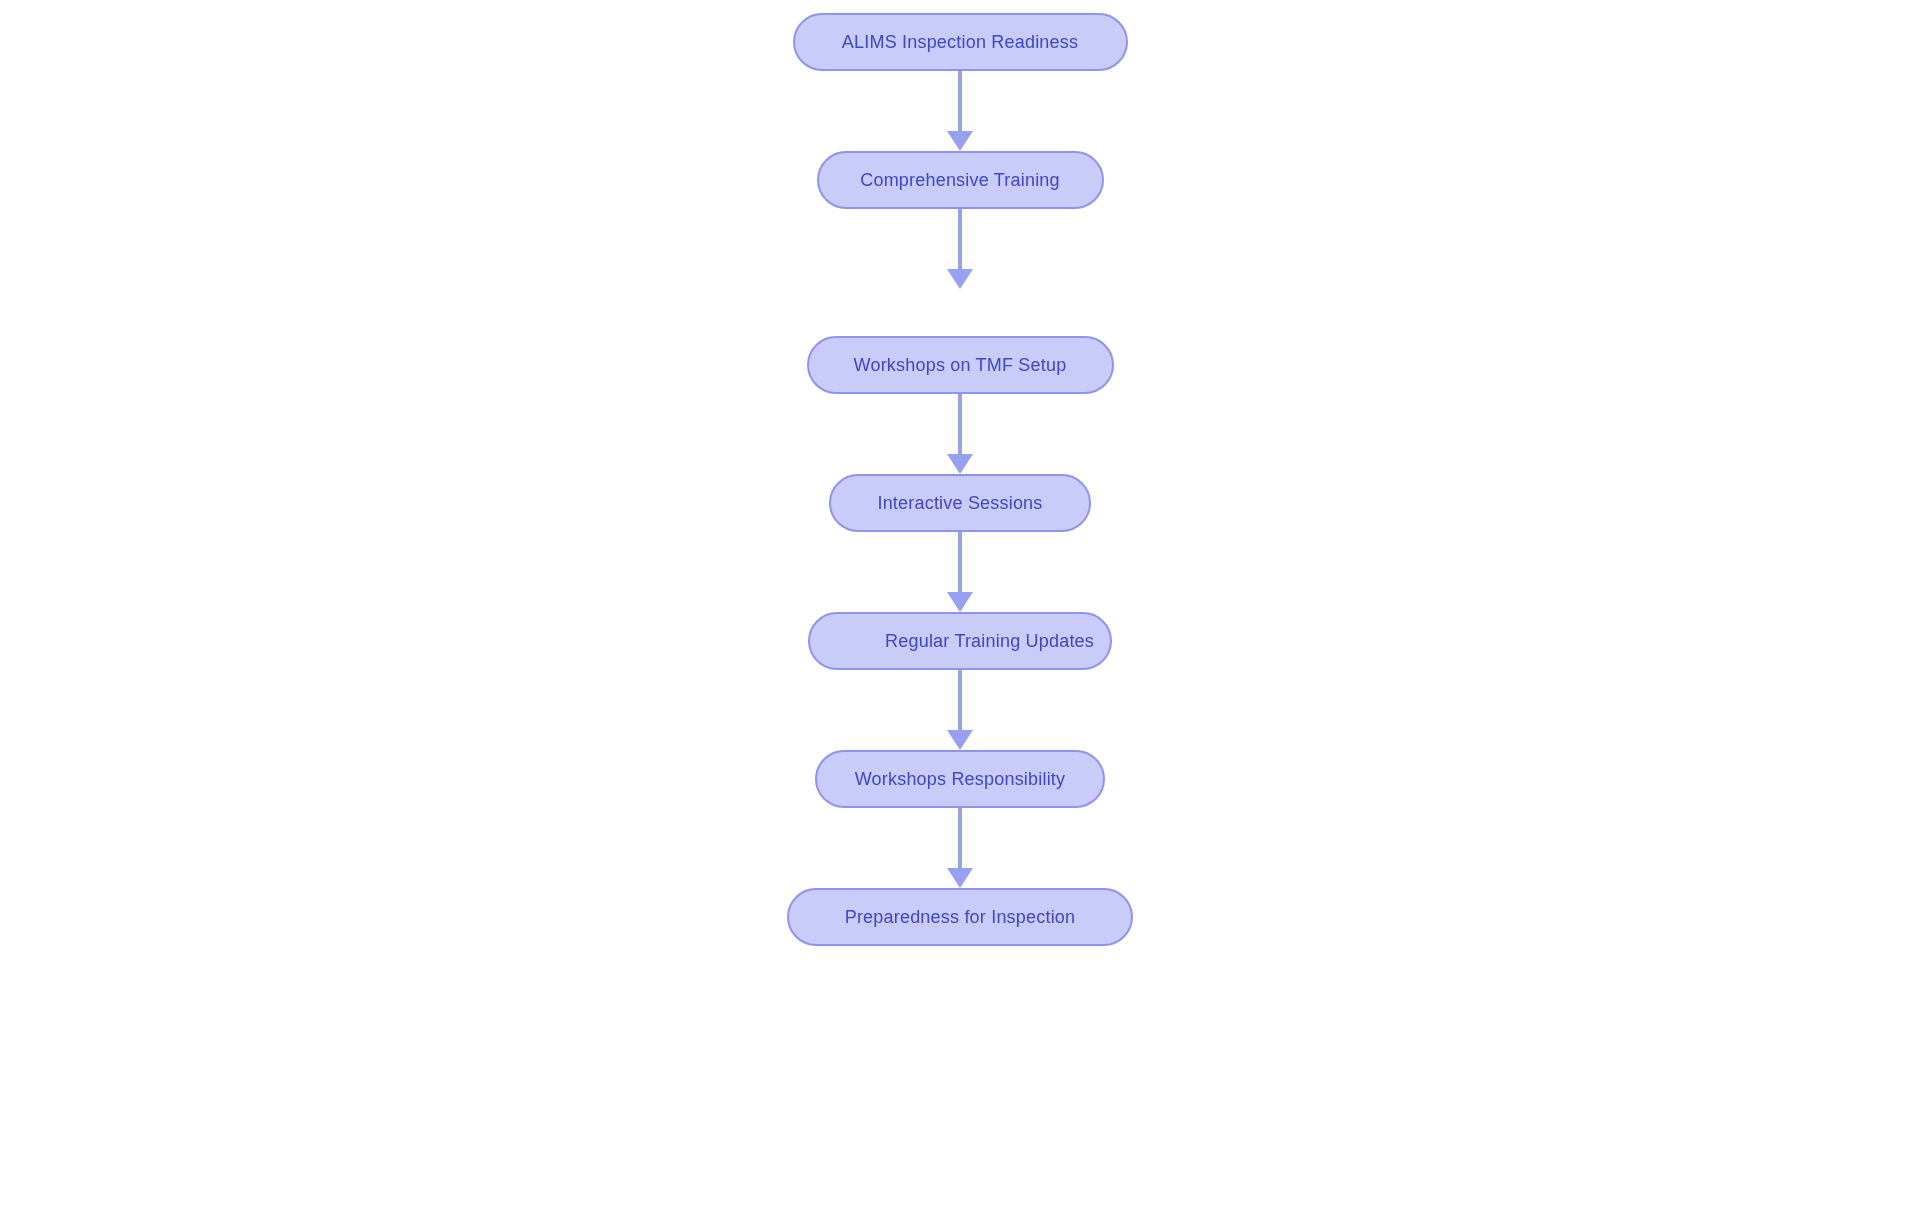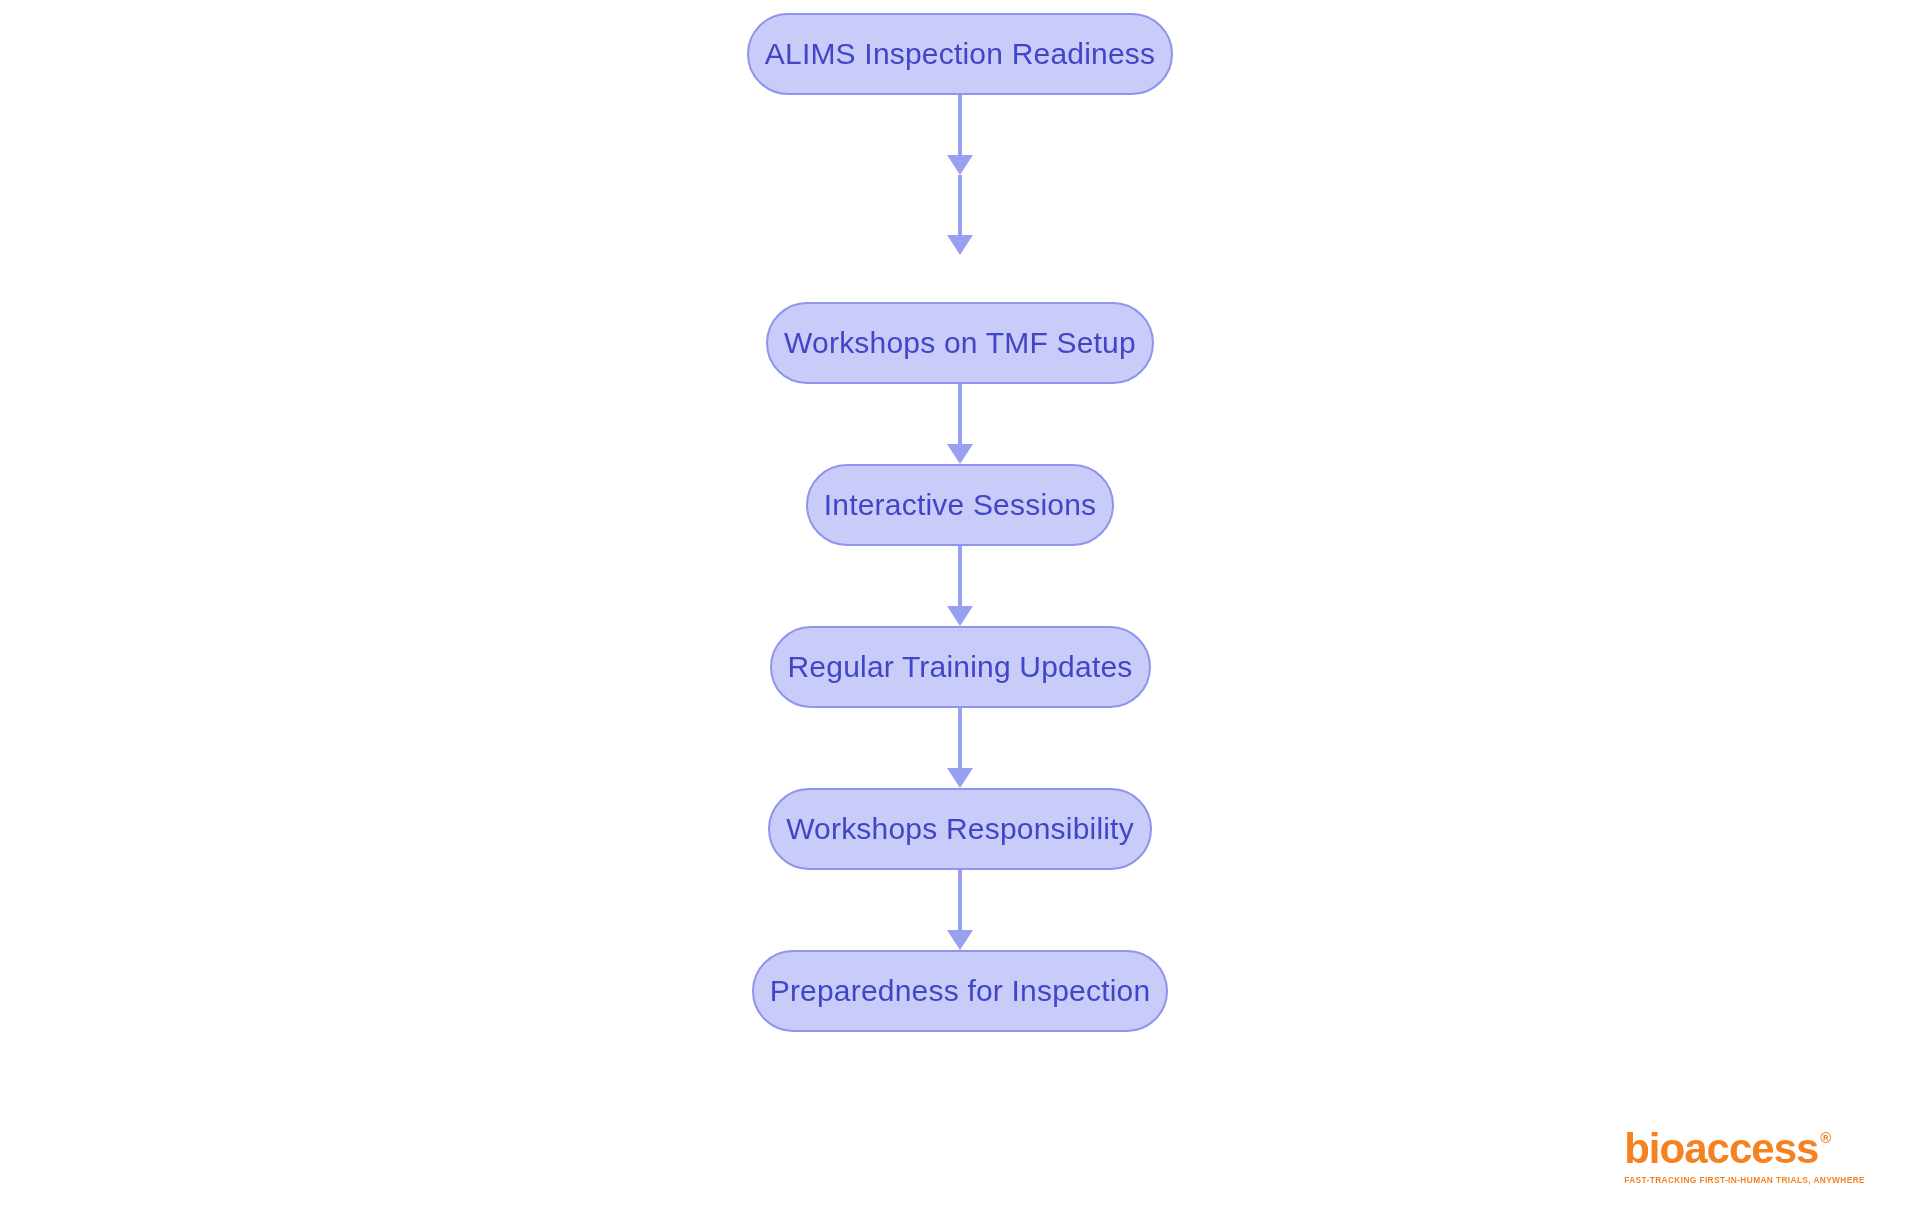--- a/index.html
+++ b/index.html
@@ -25,29 +25,29 @@
     position: absolute;
     left: 0;
     right: 0;
     top: 13px;
     display: flex;
     flex-direction: column;
     align-items: center;
   }
 
   .node {
-    height: 82px;
+    height: 58px;
     border-radius: 41px;
     background: var(--node-fill);
     border: 2px solid var(--node-border);
     color: var(--node-text);
     display: flex;
     align-items: center;
     justify-content: center;
-    font-size: 30px;
+    font-size: 18px;
     padding: 11px 16px;
     white-space: nowrap;
     letter-spacing: 0.2px;
   }
   .node.n1 { min-width: 335px; }
   .node.n2 { min-width: 287px; }
   .node.n3 { min-width: 307px; margin-top: 47px; }
   .node.n4 { min-width: 262px; text-align: right; }
   .node.n5 { min-width: 304px; justify-content: flex-end; }
   .node.n6 { min-width: 290px; }
@@ -113,20 +113,23 @@
 
     <div class="node n1">
       <span>ALIMS Inspection Readiness</span>
     </div>
 
     <div class="arrow">
       <span class="shaft"></span>
       <span class="head"></span>
     </div>
 
+    <div class="node n2">
+      <span>Comprehensive Training</span>
+    </div>
 
     <div class="arrow">
       <span class="shaft"></span>
       <span class="head"></span>
     </div>
 
     <div class="node n3">
       <span>Workshops on TMF Setup</span>
     </div>
 
@@ -161,18 +164,14 @@
       <span class="shaft"></span>
       <span class="head"></span>
     </div>
 
     <div class="node n7">
       <span>Preparedness for Inspection</span>
     </div>
 
   </div>
 
-  <div class="logo">
-    <div class="brand"><span>bioaccess</span><span class="reg">®</span></div>
-    <div class="tagline">FAST-TRACKING FIRST-IN-HUMAN TRIALS, ANYWHERE</div>
-  </div>
 
 </div>
 
 </body></html>

